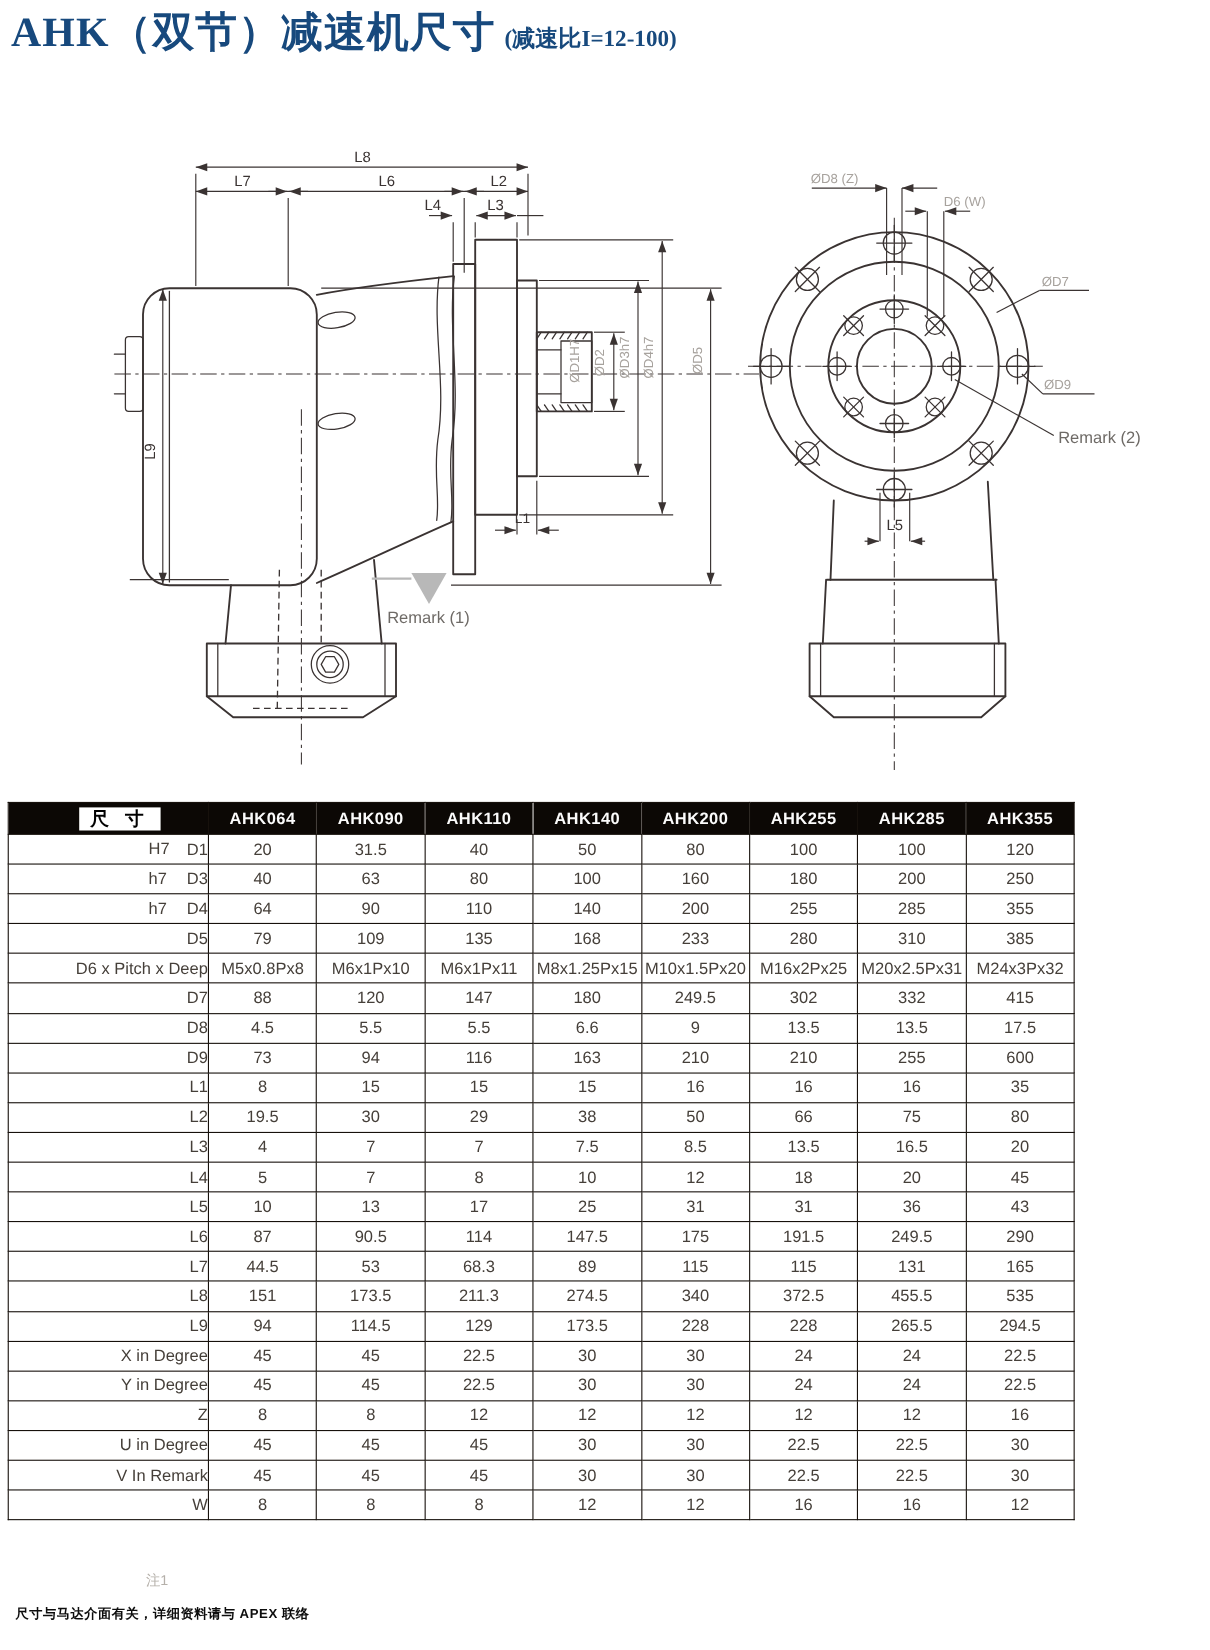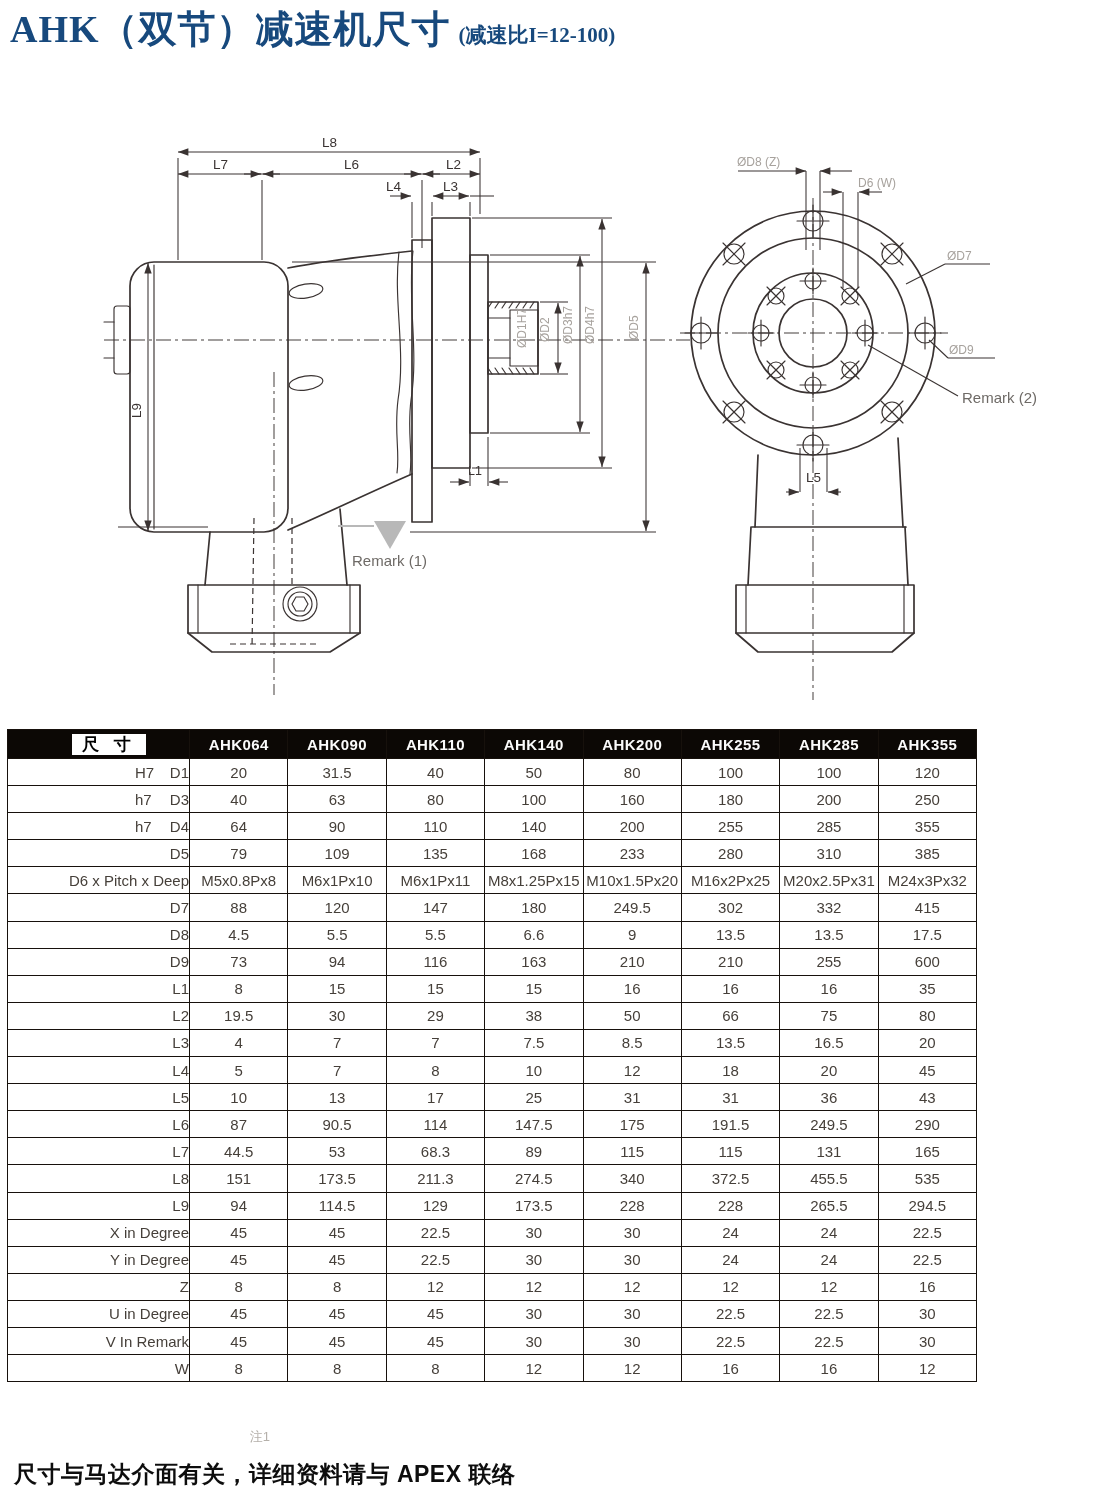--- a/index.html
+++ b/index.html
@@ -30,21 +30,21 @@
   .dim-table thead th.corner{text-align:left;padding-left:64px;}
   .corner-box{display:inline-block;background:#ffffff;color:#000;font-size:17px;font-weight:bold;
         padding:0 10px;letter-spacing:5px;line-height:21px;}
   .dim-table td{height:26.1px;font-size:15px;color:#453f39;text-align:center;}
   .dim-table td.lbl{text-align:right;padding-left:42px;position:relative;}
   .dim-table td.lbl .tol{position:absolute;left:127px;top:50%;transform:translateY(-50%);}
   
   .notes{position:absolute;left:8px;top:1428px;}
   .note-line{display:flex;align-items:center;margin-bottom:5px;flex-direction:column;}
   .note-mark{color:#b5b0aa;font-size:13px;width:30px;flex:0 0 30px;}
-  .note-text{background:#ffffff;color:#0d0d0d;font-size:23px;font-weight:bold;
+  .note-text{background:#ffffff;color:#0d0d0d;font-size:12px;font-weight:bold;
         padding:1px 6px;letter-spacing:.5px;}
 </style>
 </head>
 <body>
 
 <div class="page">
 
   <div class="title">
     <span class="title-main">AHK（双节）减速机尺寸</span><span class="title-sub">(减速比I=12-100)</span>
   </div>

